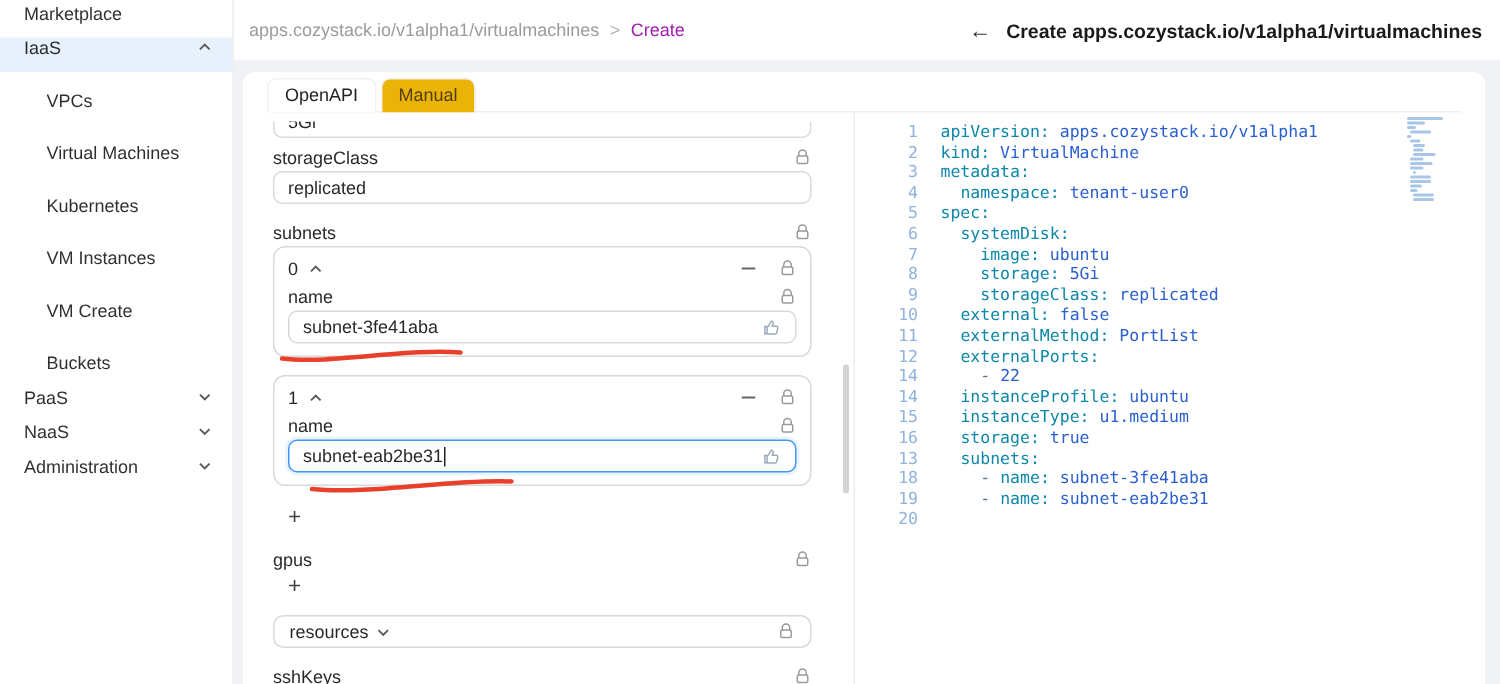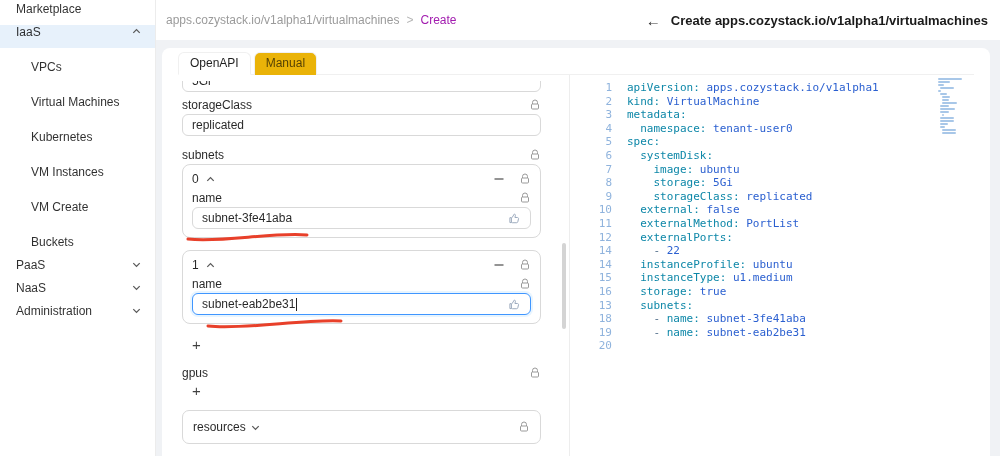--- a/index.html
+++ b/index.html
@@ -48,21 +48,21 @@
   .suffix{margin-left:auto;display:flex;align-items:center;}
   svg.lock{width:12px;height:12px;flex:none;}
   svg.chev{width:11px;height:11px;margin-left:4px;flex:none;}
   svg.thumb{width:13px;height:13px;}
   svg.minus{width:12px;height:12px;}
   .subnet-card{border:1px solid #d9d9d9;border-radius:8px;padding:6px 9px 8px;margin:2px 0 12px;position:relative;}
   .card-head{display:flex;align-items:center;gap:2px;height:16px;}
   .spacer{flex:1;}
   .minus-btn{background:none;border:none;cursor:pointer;margin-right:12px;display:flex;align-items:center;font-family:inherit;}
   .add-btn{background:none;border:none;font-size:15px;color:rgba(0,0,0,.75);cursor:pointer;padding:1px 4px;margin:2px 0 0 6px;font-family:inherit;display:block;line-height:16px;}
-  .collapse-box{display:flex;align-items:center;height:34px;border:1px solid #d9d9d9;border-radius:7px;padding:0 10px;margin-top:10px;cursor:pointer;}
+  .collapse-box{display:flex;align-items:center;height:22px;border:1px solid #d9d9d9;border-radius:7px;padding:0 10px;margin-top:10px;cursor:pointer;}
   .caret{width:1px;height:13px;background:#222;margin-left:1px;animation:blink 1s steps(1) infinite;flex:none;}
   @keyframes blink{50%{opacity:0;}}
   .scribble{position:absolute;pointer-events:none;z-index:3;overflow:visible;}
   .form-scroll-thumb{position:absolute;right:3px;top:168px;width:4px;height:86px;border-radius:2px;background:#d4d4d4;cursor:pointer;}
 
   
   .editor-pane{flex:1;position:relative;padding:6px 8px 0 24px;font-family:"DejaVu Sans Mono","Liberation Mono",monospace;font-size:11px;line-height:13.6px;overflow:hidden;}
   .code-line{display:flex;white-space:pre;}
   .ln{width:18px;text-align:right;margin-right:15px;color:var(--line-number,#8fb3dd);flex:none;}
   .y-key{color:var(--yaml-key,#0d87a8);}

